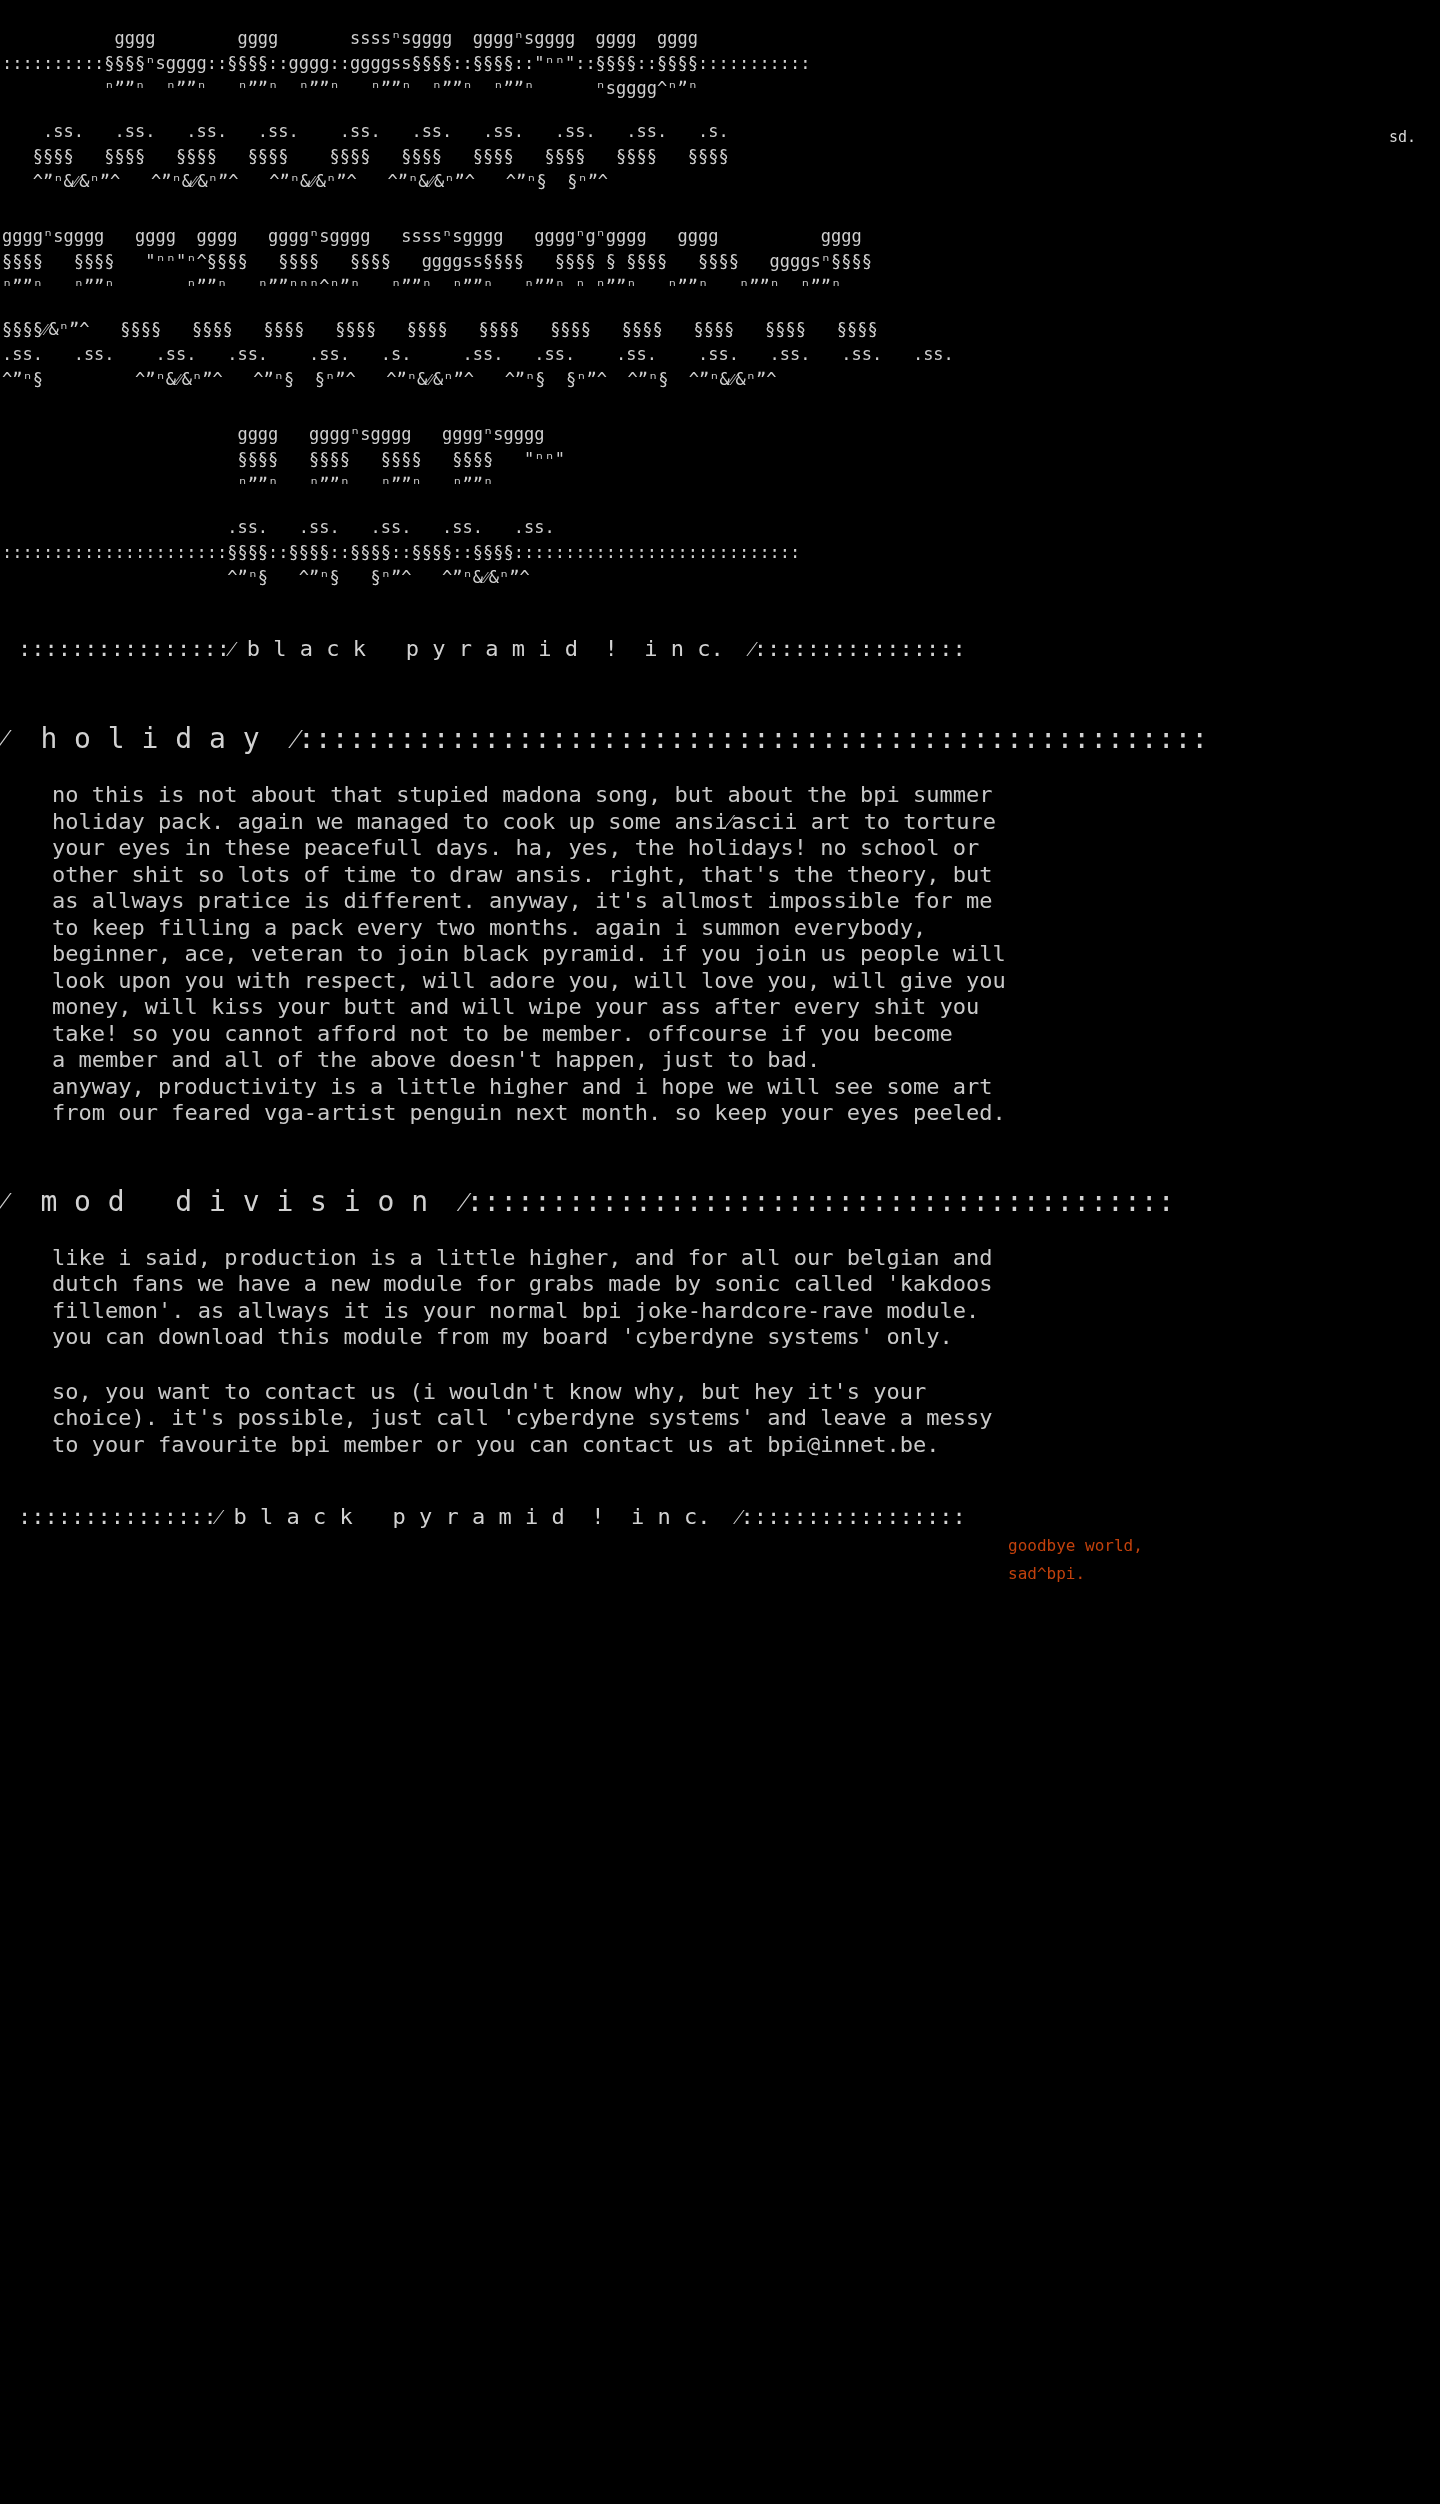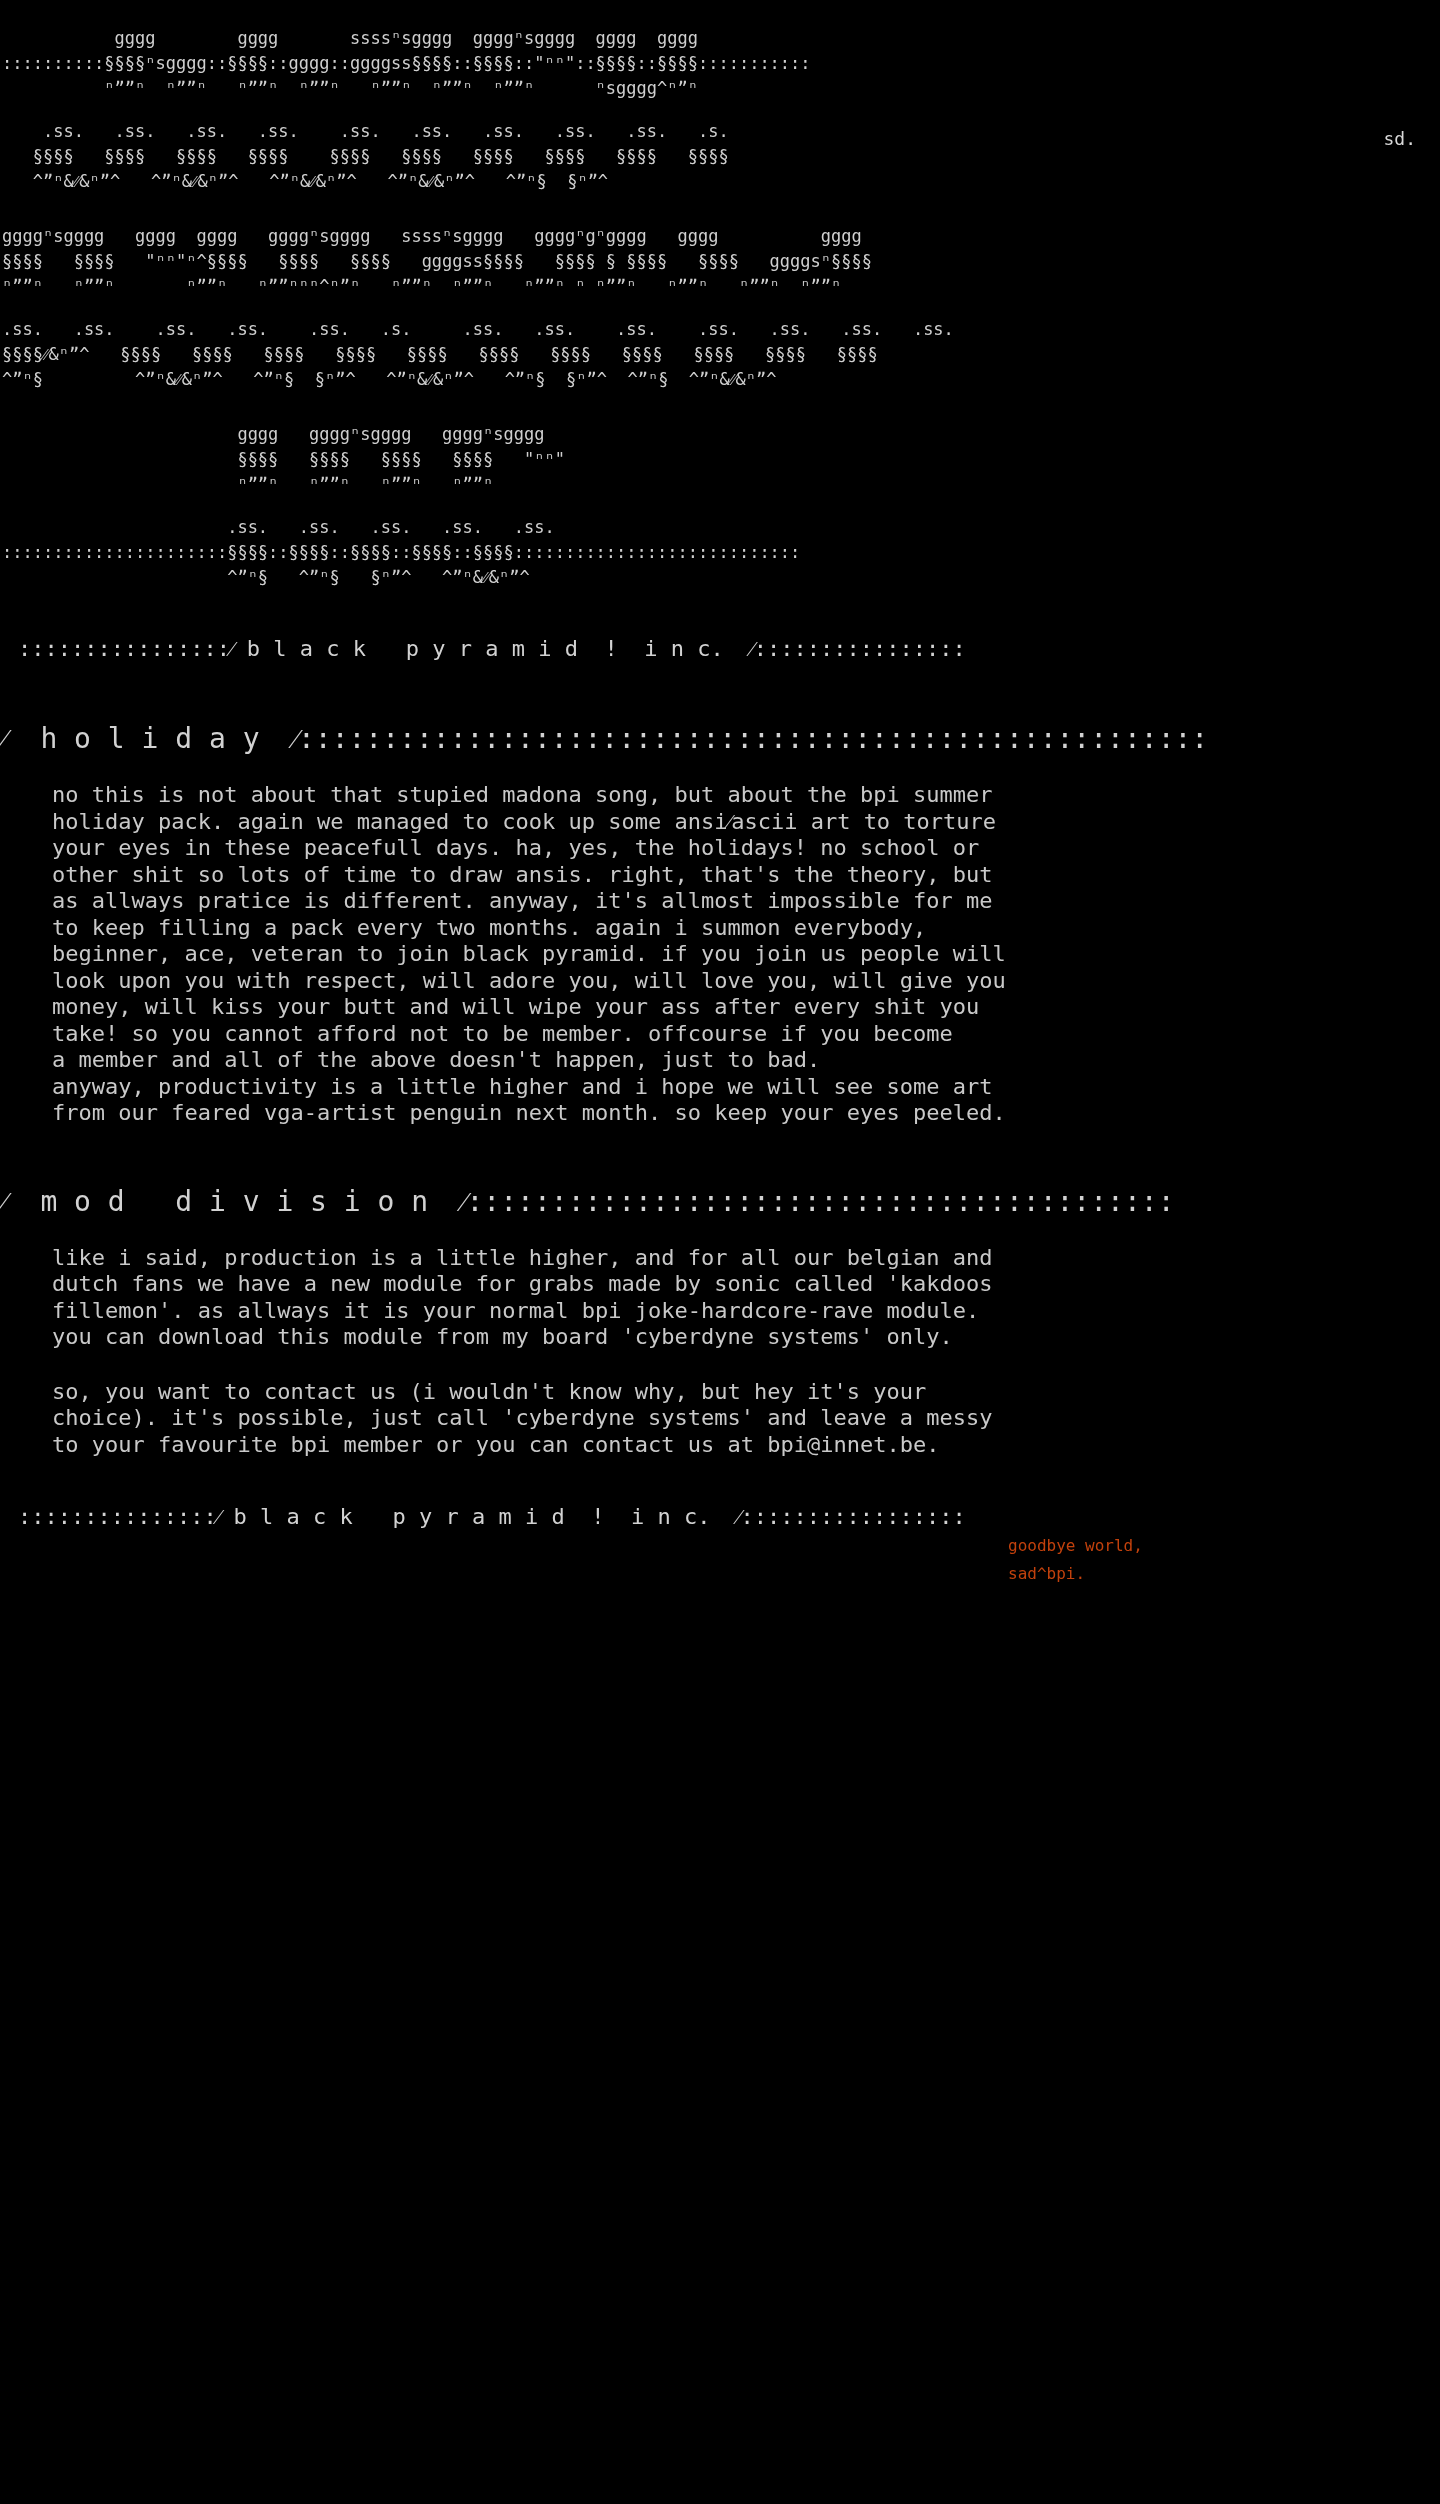--- a/index.html
+++ b/index.html
@@ -68,21 +68,21 @@
     line-height: 28px;
     color: #c2410c;
     padding-left: 1008px;
   }
   .sd-mark {
     position: absolute;
     right: 24px;
     top: 128px;
     white-space: pre;
     font-family: "DejaVu Sans Mono", monospace;
-    font-size: 18px;
+    font-size: 15px;
     color: #d8d8d8;
   }
   .spacer-sm { height: 18px; }
   .spacer-md { height: 30px; }
 </style>
 </head>
 <body>
 
 <div class="page">
 
@@ -99,22 +99,22 @@
   <div class="art art-logo">   ^ˮⁿ&amp;⁄⁄&amp;ⁿˮ^   ^ˮⁿ&amp;⁄⁄&amp;ⁿˮ^   ^ˮⁿ&amp;⁄⁄&amp;ⁿˮ^   ^ˮⁿ&amp;⁄⁄&amp;ⁿˮ^   ^ˮⁿ§  §ⁿˮ^</div>
 
   <div class="spacer-md"></div>
 
   <div class="art art-logo">ggggⁿsgggg   gggg  gggg   ggggⁿsgggg   ssssⁿsgggg   ggggⁿgⁿgggg   gggg          gggg</div>
   <div class="art art-logo">§§§§   §§§§   "ⁿⁿ"ⁿ^§§§§   §§§§   §§§§   ggggss§§§§   §§§§ § §§§§   §§§§   ggggsⁿ§§§§</div>
   <div class="art art-logo">ⁿˮˮⁿ   ⁿˮˮⁿ       ⁿˮˮⁿ   ⁿˮˮⁿⁿⁿ^ⁿˮⁿ   ⁿˮˮⁿ  ⁿˮˮⁿ   ⁿˮˮⁿ ⁿ ⁿˮˮⁿ   ⁿˮˮⁿ   ⁿˮˮⁿ  ⁿˮˮⁿ</div>
 
   <div class="spacer-sm"></div>
 
+  <div class="art art-logo">§§§§⁄⁄&amp;ⁿˮ^   §§§§   §§§§   §§§§   §§§§   §§§§   §§§§   §§§§   §§§§   §§§§   §§§§   §§§§</div>
   <div class="art art-logo">.ss.   .ss.    .ss.   .ss.    .ss.   .s.     .ss.   .ss.    .ss.    .ss.   .ss.   .ss.   .ss.</div>
-  <div class="art art-logo">§§§§⁄⁄&amp;ⁿˮ^   §§§§   §§§§   §§§§   §§§§   §§§§   §§§§   §§§§   §§§§   §§§§   §§§§   §§§§</div>
   <div class="art art-logo">^ˮⁿ§         ^ˮⁿ&amp;⁄⁄&amp;ⁿˮ^   ^ˮⁿ§  §ⁿˮ^   ^ˮⁿ&amp;⁄⁄&amp;ⁿˮ^   ^ˮⁿ§  §ⁿˮ^  ^ˮⁿ§  ^ˮⁿ&amp;⁄⁄&amp;ⁿˮ^</div>
 
   <div class="spacer-md"></div>
 
   <div class="art art-logo">                       gggg   ggggⁿsgggg   ggggⁿsgggg</div>
   <div class="art art-logo">                       §§§§   §§§§   §§§§   §§§§   "ⁿⁿ"</div>
   <div class="art art-logo">                       ⁿˮˮⁿ   ⁿˮˮⁿ   ⁿˮˮⁿ   ⁿˮˮⁿ</div>
 
   <div class="spacer-sm"></div>
 

